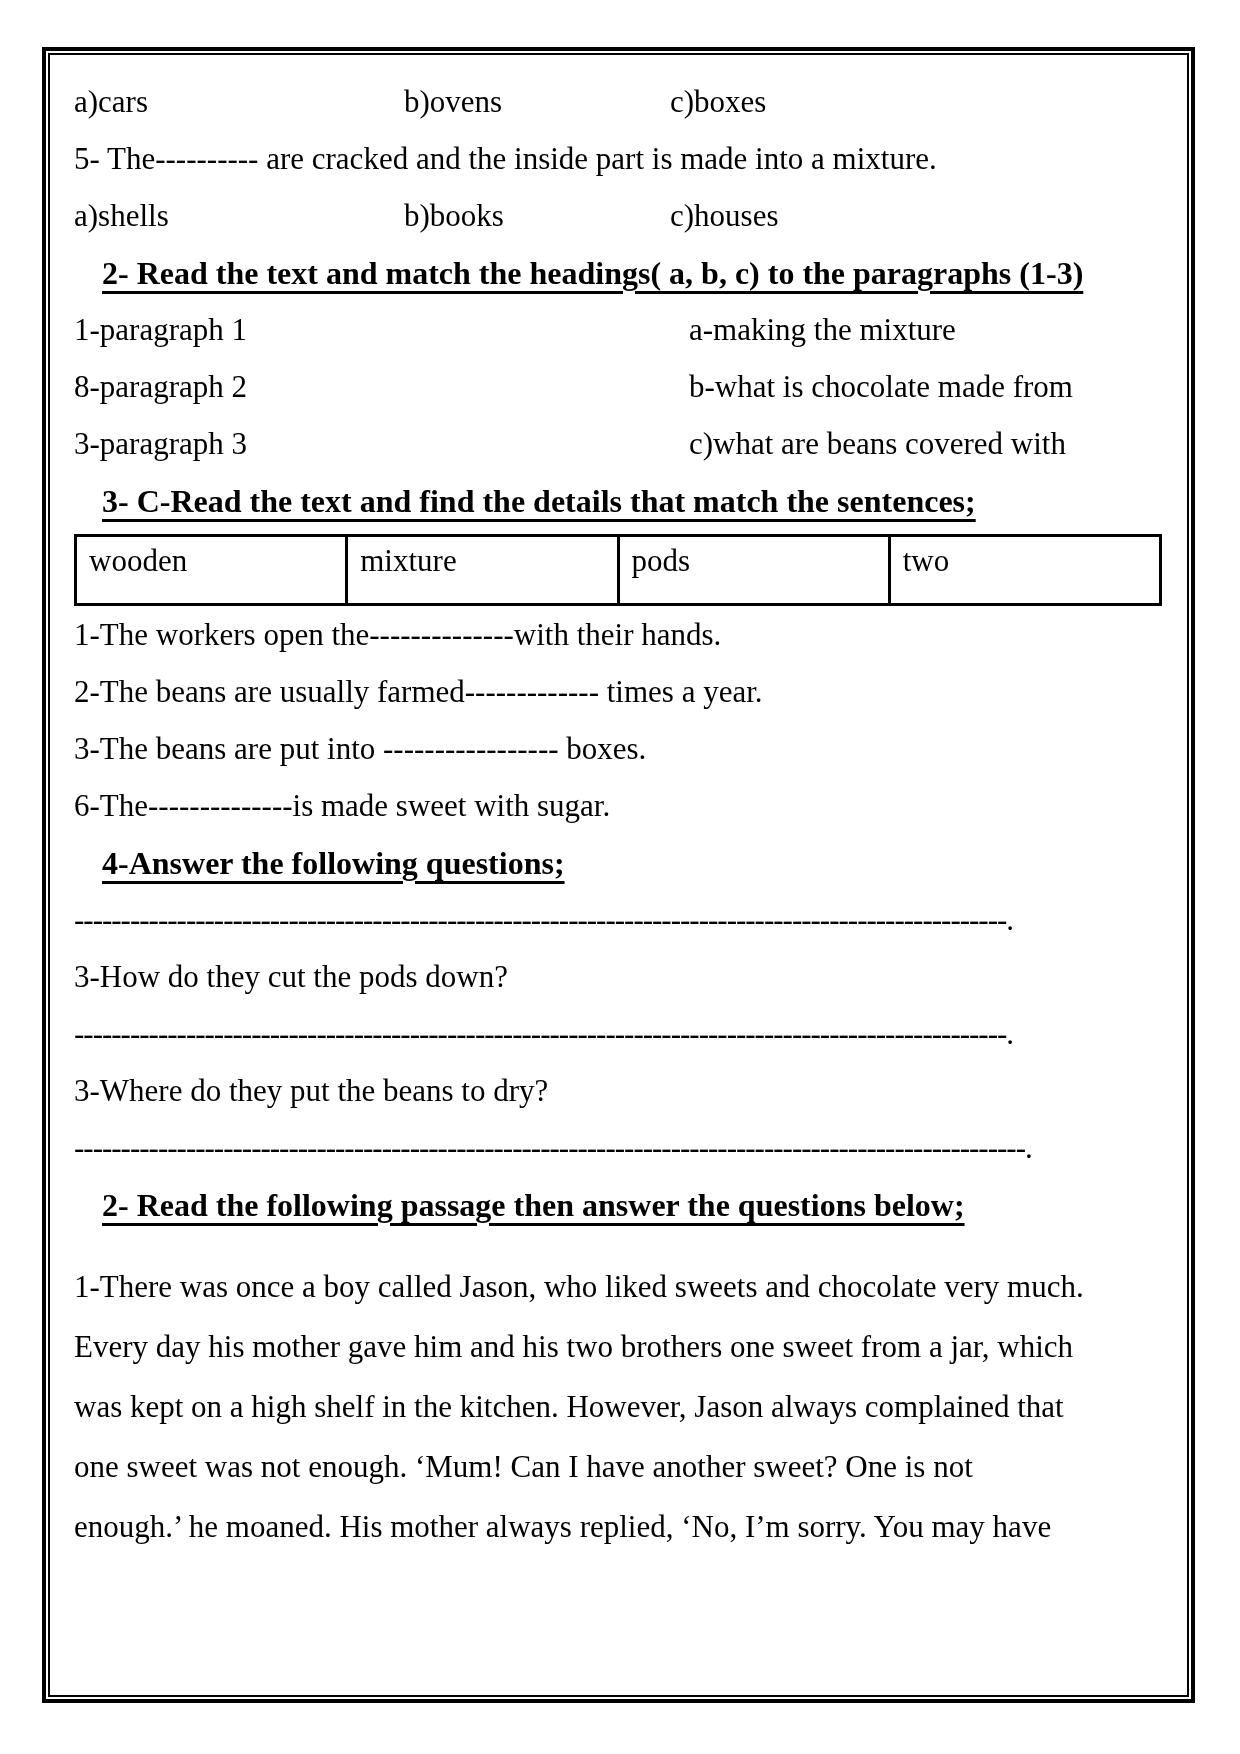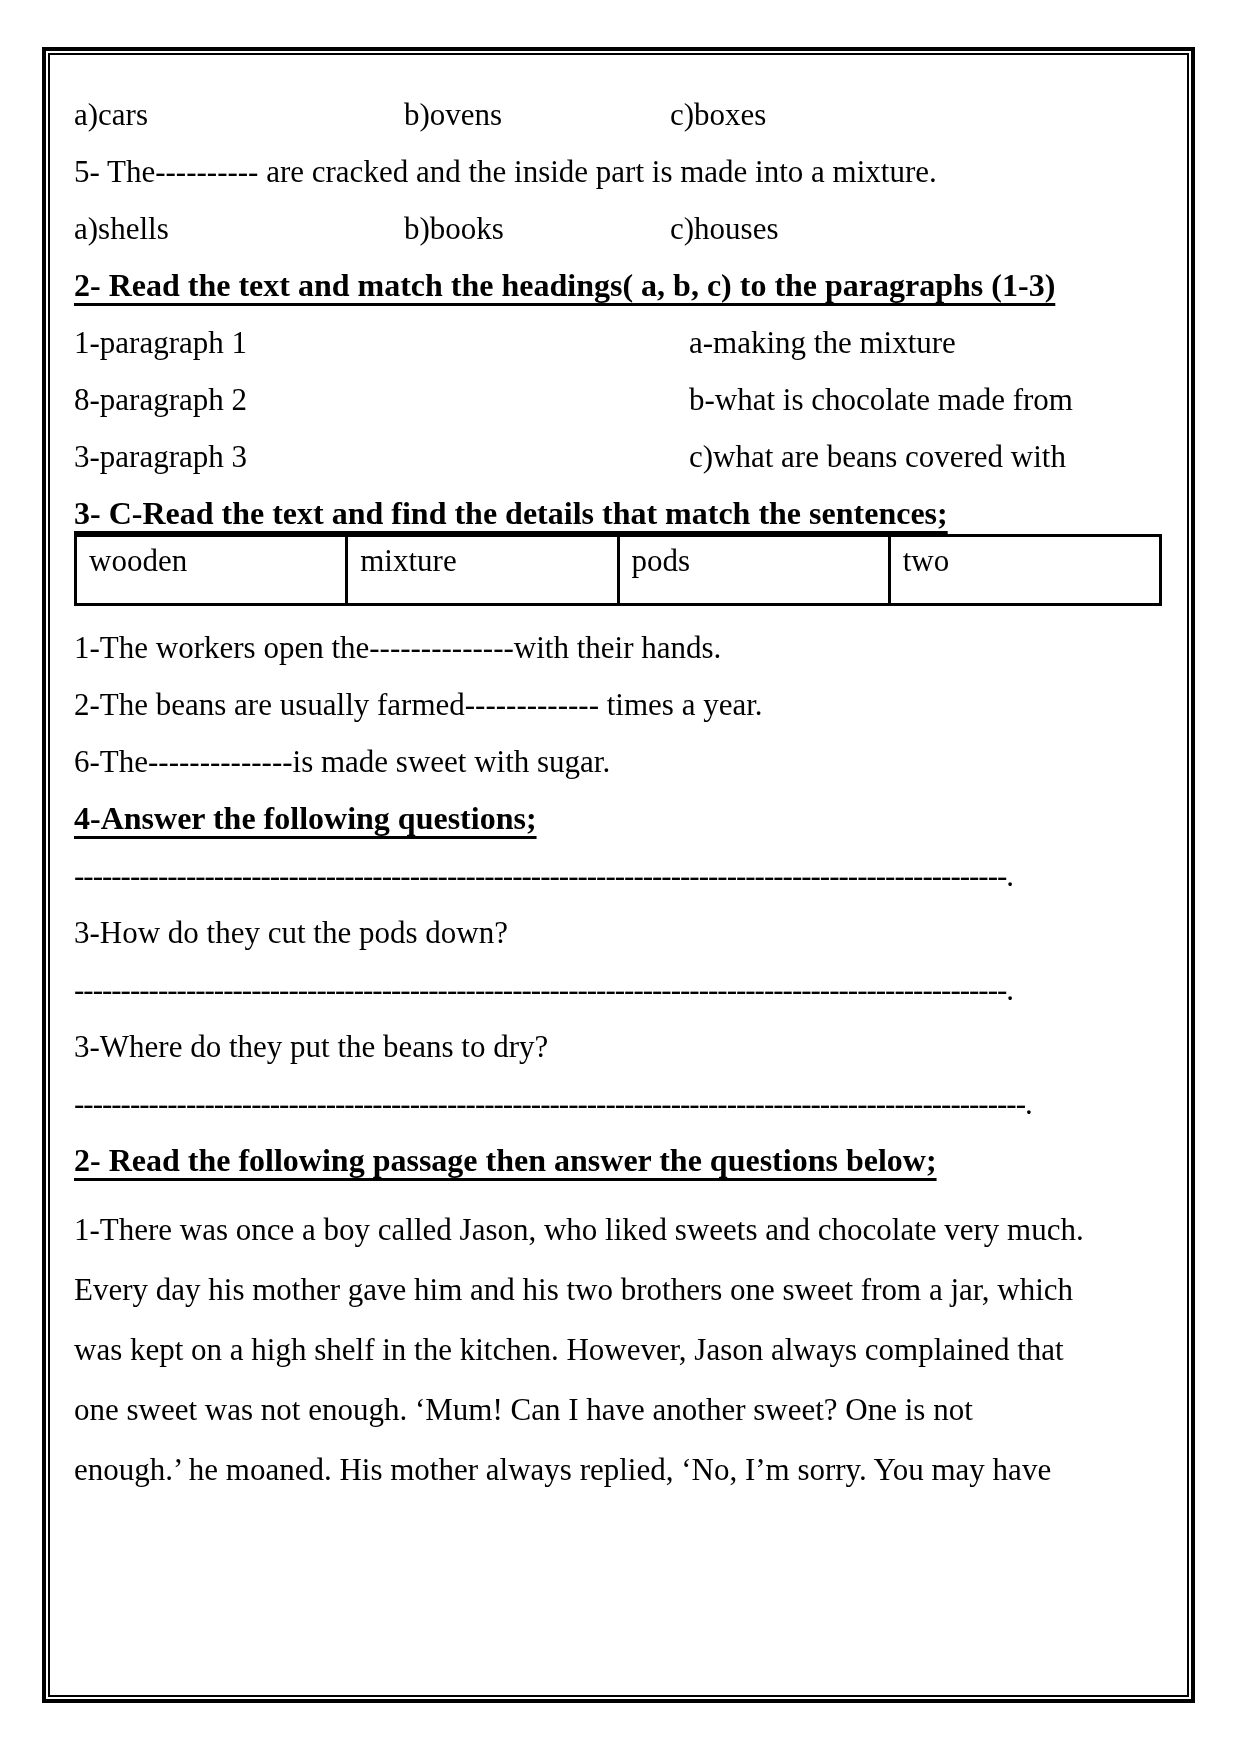--- a/index.html
+++ b/index.html
@@ -9,26 +9,26 @@
   }
   .frame {
     position:absolute; left:42px; top:47px; width:1153px; height:1656px;
     border:4px solid #000; box-sizing:border-box;
   }
   .frame-inner {
     position:absolute; inset:2px; border:2px solid #000;
     padding:18px 20px 0 24px; box-sizing:border-box; overflow:hidden;
   }
   .ln {
-    height:57px; display:flex; align-items:flex-end;
+    height:57px; display:flex; align-items:center;
     font-size:31px; white-space:pre; line-height:1;
   }
   .hd {
     font-weight:bold; font-size:32px;
-    text-decoration:underline; text-decoration-thickness:3px; text-underline-offset:7px;
+    text-decoration:underline; text-decoration-thickness:3px; text-underline-offset:7px;margin-left:28px;
   }
   .opt-a { display:inline-block; width:330px; }
   .opt-b { display:inline-block; width:266px; }
   .match-left { display:inline-block; width:615px; }
   .dash-line { overflow:hidden; white-space:nowrap; letter-spacing:-1px; }
   table.word-bank {
     border-collapse:collapse; width:1088px; margin:5px 0 0 0; table-layout:fixed;padding-left:44px;
   }
   table.word-bank td {
     border:3px solid #000; font-size:31px; padding:6px 10px 24px 12px; vertical-align:top;
@@ -71,20 +71,21 @@
           <tr>
         <td>wooden</td>
         <td>mixture</td>
         <td>pods</td>
         <td>two</td>
       </tr>
     </tbody>
       </table>
     <div class="ln">1-The workers open the--------------with their hands.</div>
     <div class="ln">2-The beans are usually farmed------------- times a year.</div>
+    <div class="ln">3-The beans are put into ----------------- boxes.</div>
     <div class="ln">6-The--------------is made sweet with sugar.</div>
 
     <div class="ln">
       <span class="hd">4-Answer the following questions;</span>
     </div>
     <div class="ln dash-line">----------------------------------------------------------------------------------------------------.</div>
     <div class="ln">3-How do they cut the pods down?</div>
     <div class="ln dash-line">----------------------------------------------------------------------------------------------------.</div>
     <div class="ln">3-Where do they put the beans to dry?</div>
     <div class="ln dash-line">------------------------------------------------------------------------------------------------------.</div>

